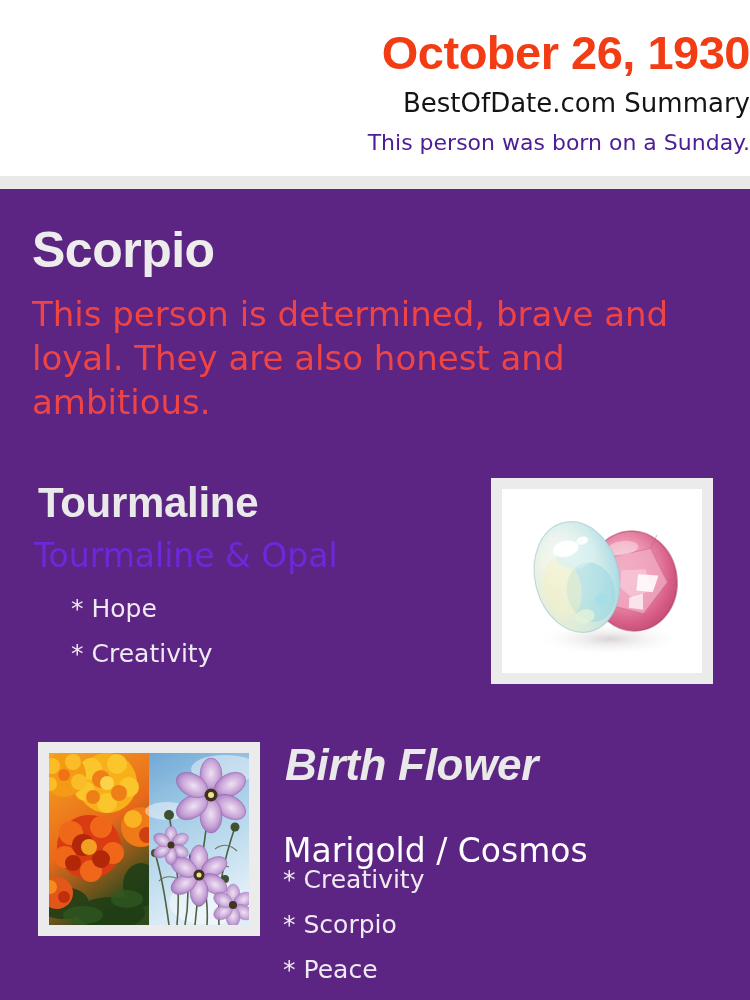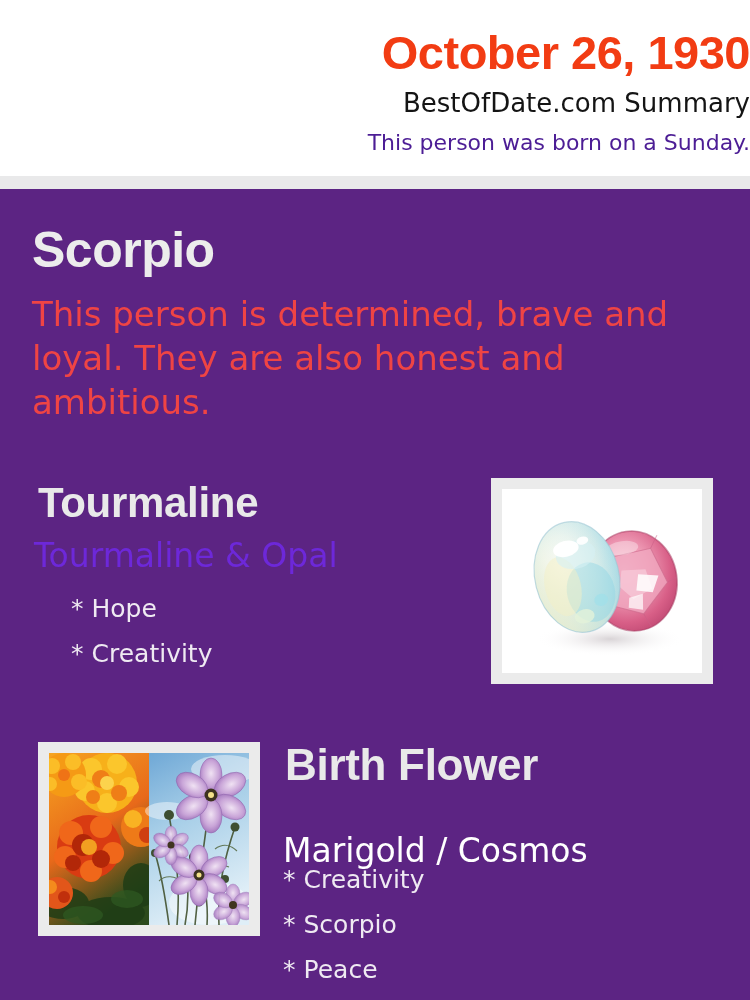--- a/index.html
+++ b/index.html
@@ -131,20 +131,21 @@
   .flower-title {
     position: absolute;
     left: 285px; top: 738px;
     font-family: "Liberation Sans", sans-serif;
     font-weight: bold;
     font-size: 44px;
     line-height: 54px;
     letter-spacing: -0.3px;
     color: #e9e9e9;
     white-space: nowrap;
+    font-style: italic;
   }
   .flower-name {
     position: absolute;
     left: 283px; top: 798px;
     font-family: "DejaVu Sans", sans-serif;
     font-size: 33px;
     line-height: 42px;
     color: #ffffff;
     white-space: nowrap;
     margin-top: 32px;

